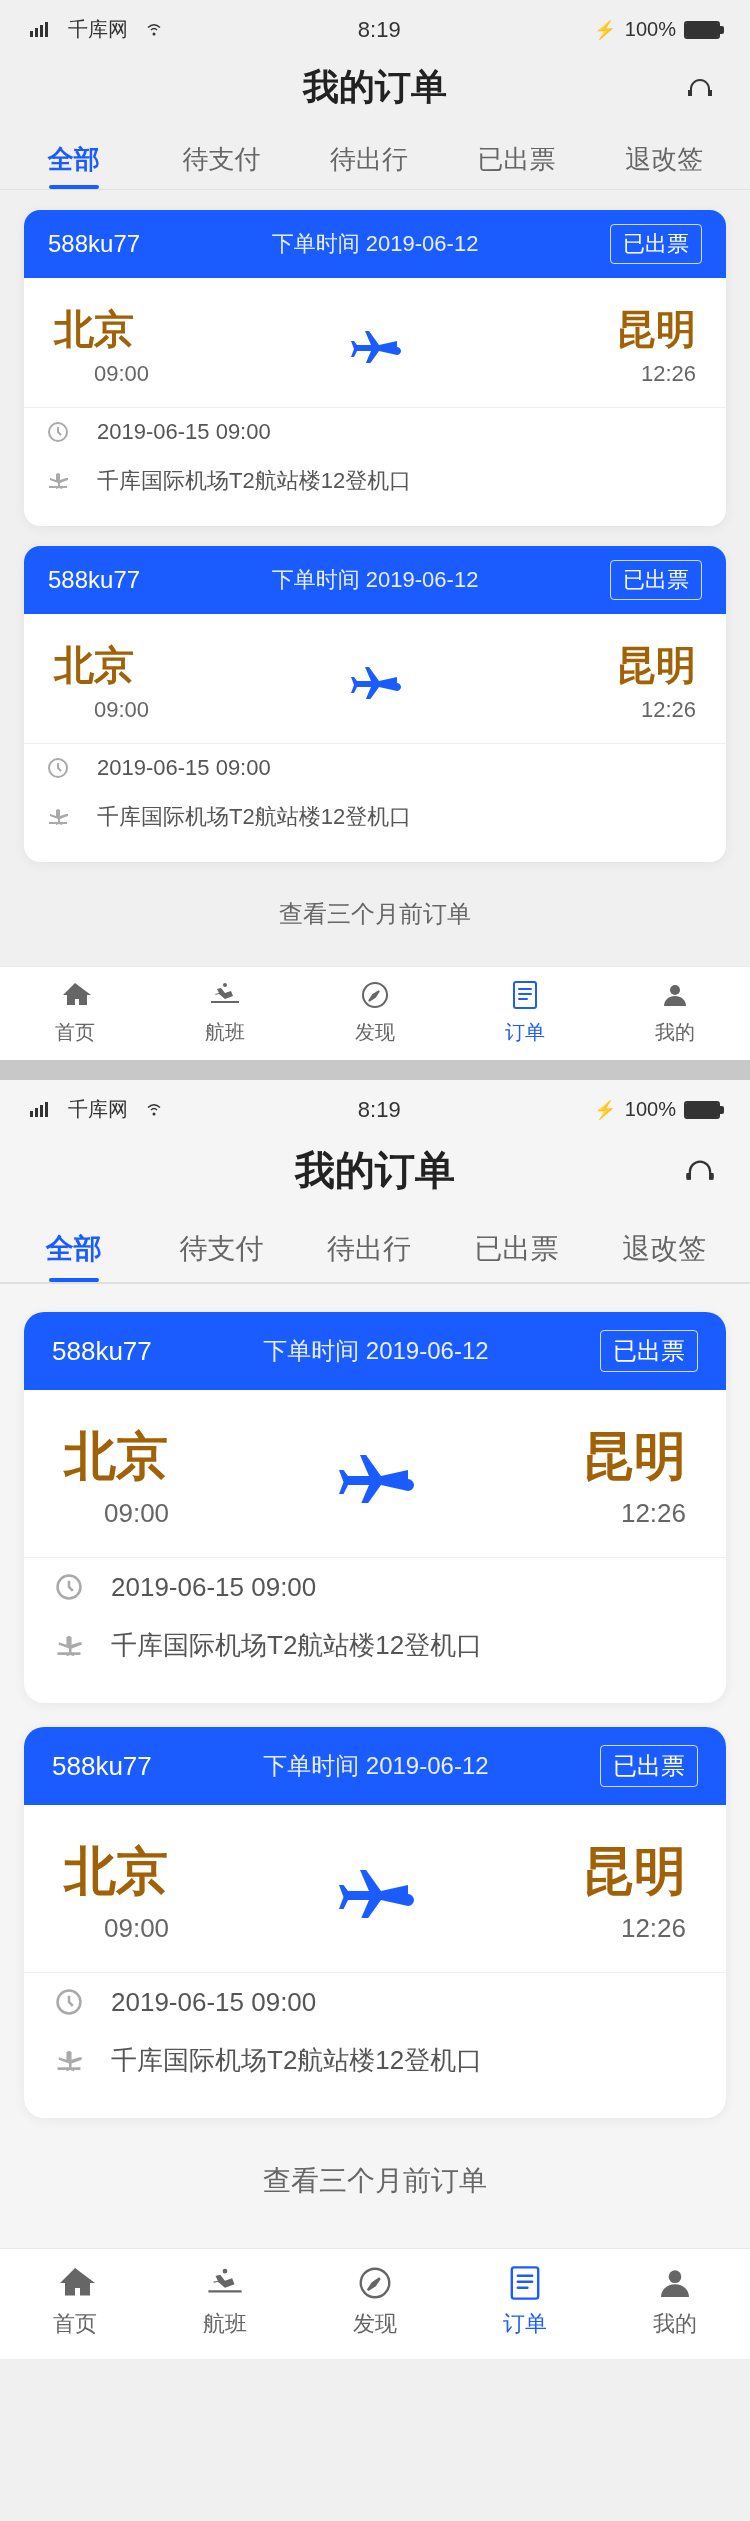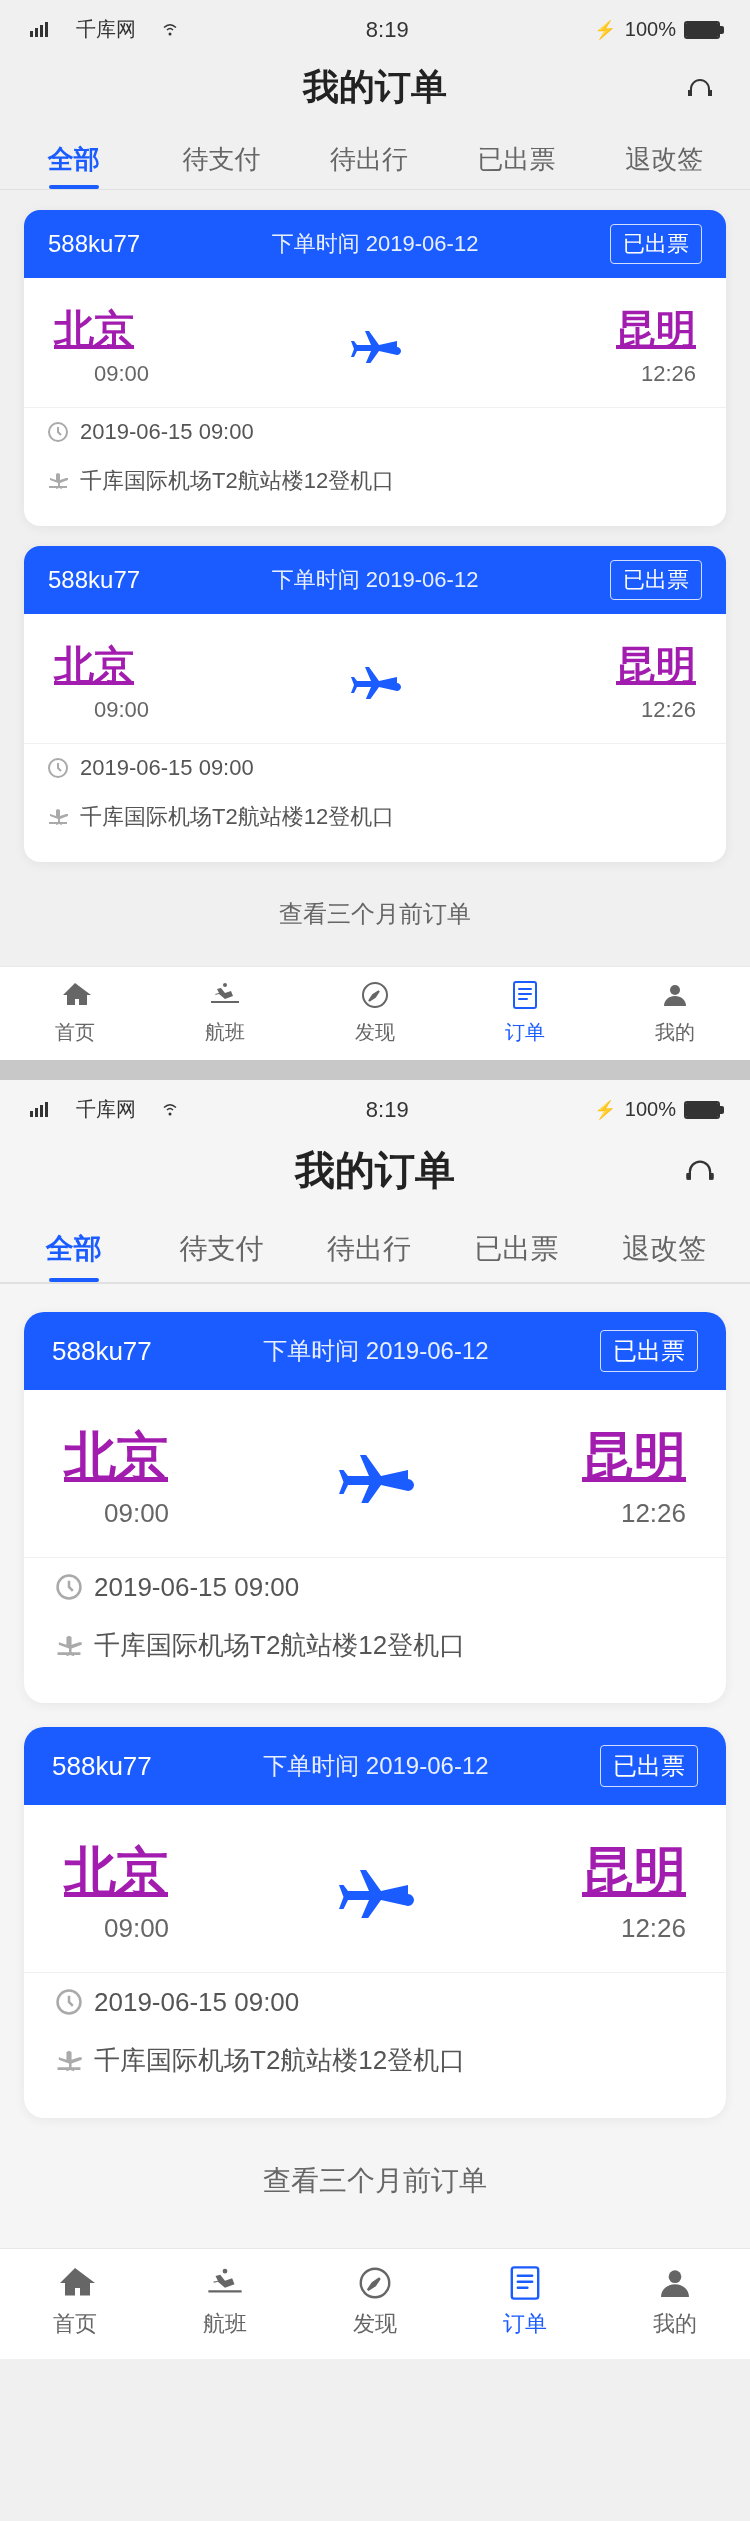--- a/index.html
+++ b/index.html
@@ -18,21 +18,21 @@
     }
 
     
     .status-bar {
       display: flex;
       justify-content: space-between;
       align-items: center;
       padding: 16px 30px 10px;
       background: #f0f0f0;
     }
-    .status-left { display: flex; align-items: center; gap: 24px; font-size: 22px; color: #333; }
+    .status-left { display: flex; align-items: center; gap: 16px; font-size: 22px; color: #333; }
     .status-center { font-size: 22px; color: #333; font-weight: 500; }
     .status-right { display: flex; align-items: center; gap: 8px; font-size: 22px; color: #333; }
     .battery-icon {
       display: inline-flex; align-items: center; justify-content: center;
       width: 36px; height: 18px; border: 2px solid #333; border-radius: 3px; position: relative;
     }
     .battery-icon::after {
       content: '';
       position: absolute; right: -6px; top: 50%; transform: translateY(-50%);
       width: 4px; height: 8px; background: #333; border-radius: 0 2px 2px 0;
@@ -112,40 +112,40 @@
     }
 
     
     .flight-row {
       display: flex;
       align-items: center;
       justify-content: space-between;
       padding: 24px 30px 20px;
     }
     .city-block { min-width: 80px; }
-    .city-name { font-size: 40px; font-weight: 700; color: #a21caf; text-decoration: underline; }
+    .city-name { font-size: 40px; font-weight: 700; color: #a16207; }
     .city-time { font-size: 22px; color: #666; margin-top: 4px; margin-left: 40px; }
     .city-block.right { text-align: right; }
 
     .plane-icon-wrap {
       flex: 1;
       display: flex;
       align-items: center;
       justify-content: center;
     }
 
     
     .detail-rows {
       padding: 0 20px 20px;
       border-top: 1px solid #f0f0f0;
     }
     .detail-row {
       display: flex;
       align-items: center;
-      gap: 8px;
+      gap: 25px;
       padding: 10px 0;
       font-size: 22px;
       color: #555;
     }
     .detail-icon {
       width: 28px; height: 28px;
       display: flex; align-items: center; justify-content: center;
       color: #aaa; flex-shrink: 0;
     }
 

